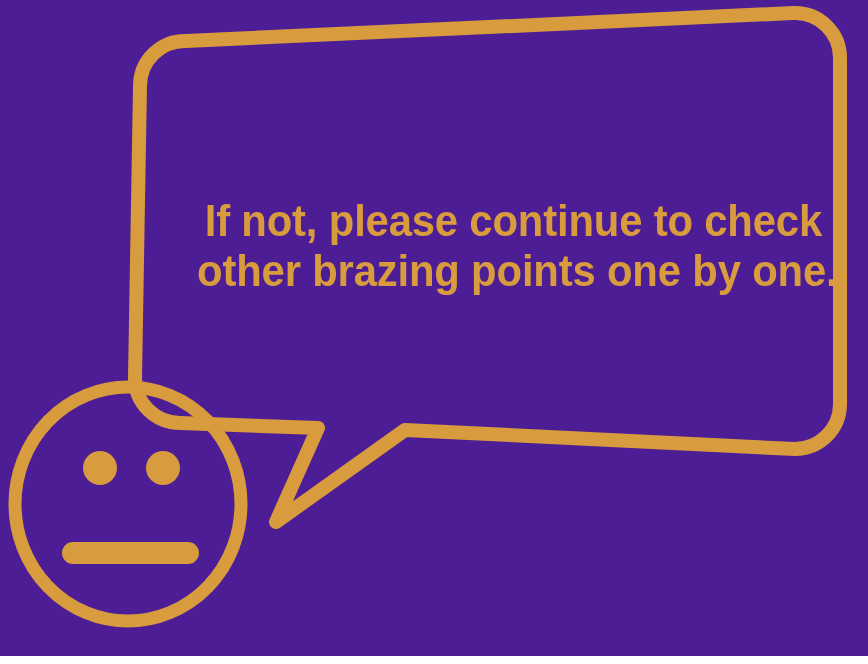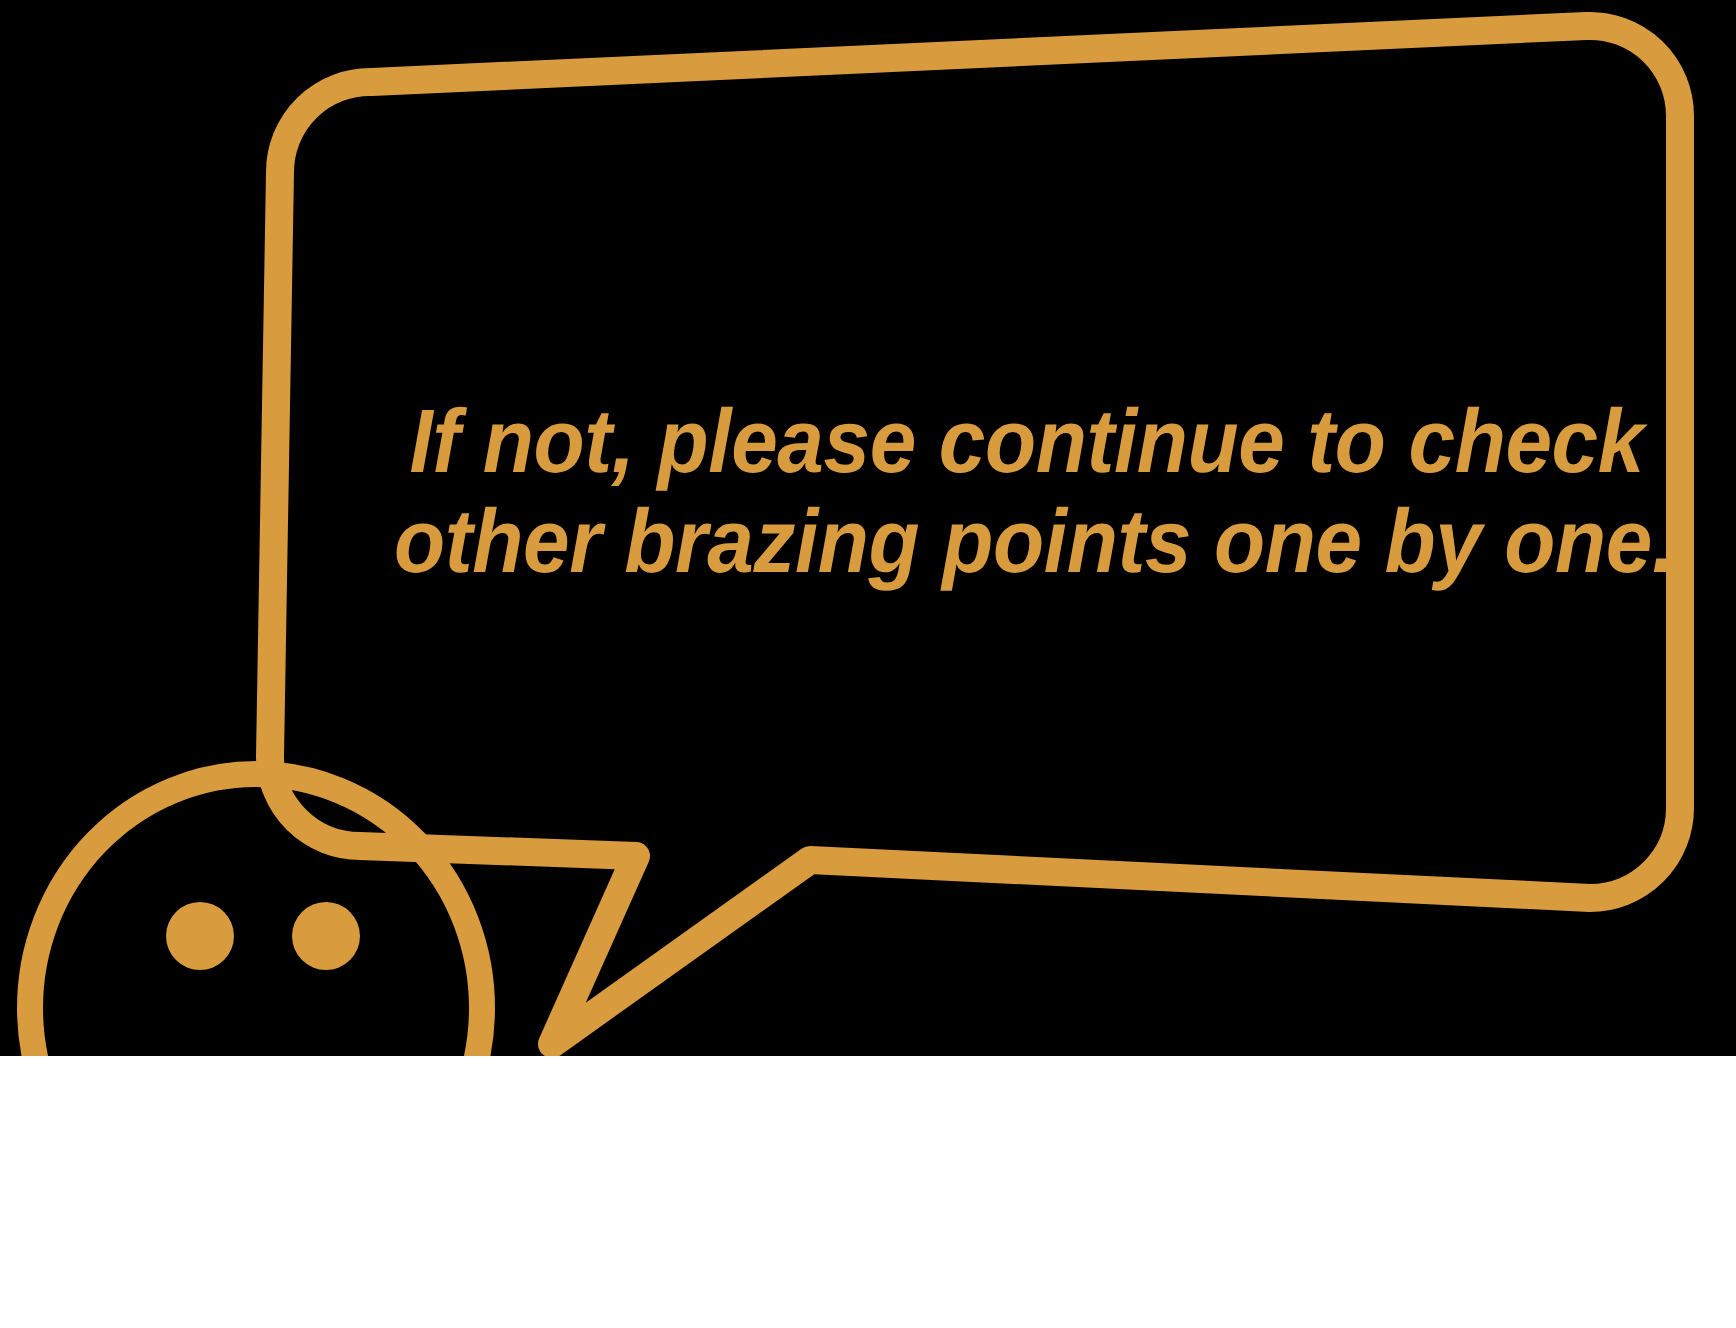--- a/index.html
+++ b/index.html
@@ -7,24 +7,23 @@
     margin: 0;
     padding: 0;
     background: #ffffff;
   }
   body {
     font-family: "Liberation Sans", sans-serif;
   }
   #stage {
     position: relative;
     width: 868px;
-    height: 528px;
-    background: #000000;
+    height: 656px;
+    background: #4c1d95;
     overflow: hidden;
-    font-style: italic;
   }
   #art {
     position: absolute;
     inset: 0;
     width: 868px;
     height: 664px;
     display: block;
   }
   
   #bubble-text {

